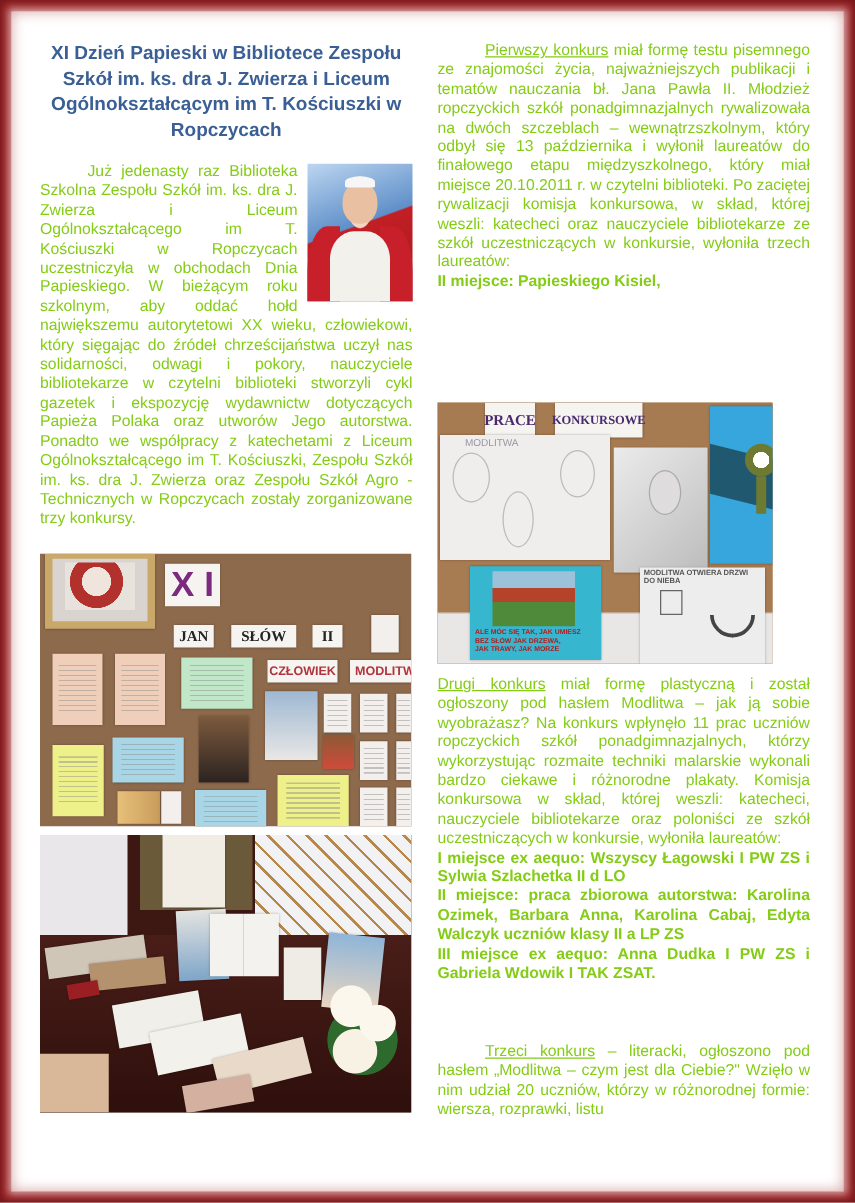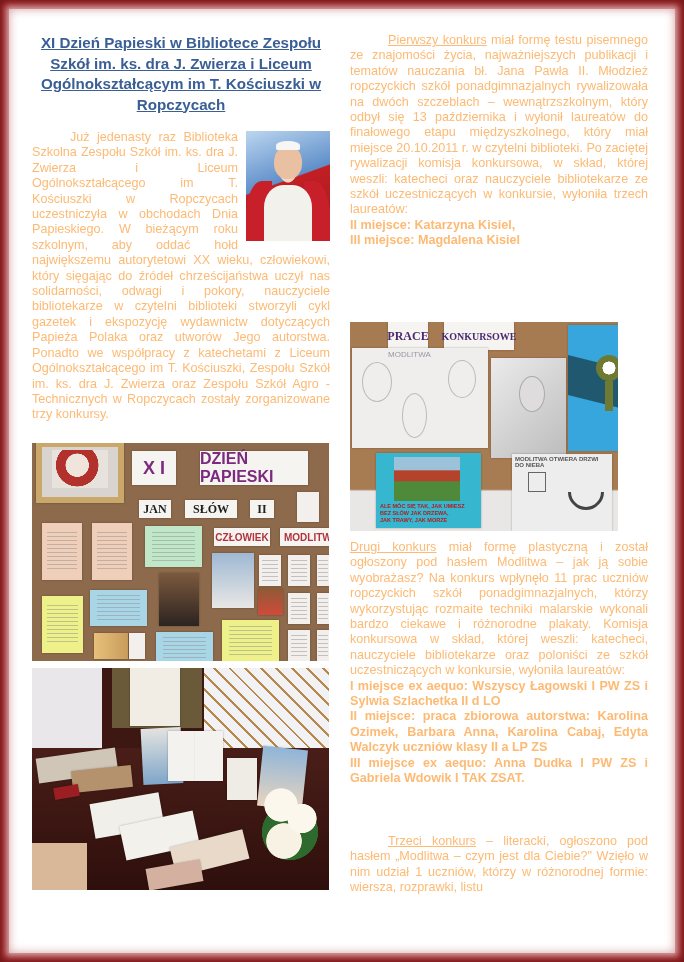--- a/index.html
+++ b/index.html
@@ -16,24 +16,24 @@
   }
   .page {
     position: absolute; left: 9px; top: 9px; width: 666px; height: 944px;
     background: #ffffff;
     box-shadow: 0 0 6px 3px rgba(255,255,255,0.6), inset 0 0 10px rgba(160,40,40,0.45);
   }
 
   .title {
     position: absolute; left: 32px; top: 33px; width: 298px;
     text-align: center; color: #3a5f95; font-weight: bold;
-    font-size: 15.2px; line-height: 20.5px; text-decoration: underline;
+    font-size: 15.2px; line-height: 20.5px;
   }
   .para {
-    font-size: 12.6px; line-height: 15.4px; color: #fdba74;
+    font-size: 12.6px; line-height: 15.4px; color: #84cc16;
     text-align: justify;
   }
   .para .indent { display: inline-block; width: 38px; }
   .u { text-decoration: underline; }
   .b { font-weight: bold; }
 
   .intro-wrap { position: absolute; left: 32px; top: 130px; width: 298px; }
   .pope-portrait {
     float: right; width: 84px; height: 110px; margin: 1px 0 4px 8px;
     background: radial-gradient(ellipse at 50% 28%, #f4d7c2 0 18%, transparent 19%),
@@ -105,22 +105,21 @@
   </div>
   <p class="para"><span class="indent"></span><span>Już jedenasty raz Biblioteka Szkolna Zespołu Szkół im. ks. dra J. Zwierza i Liceum Ogólnokształcącego im T. Kościuszki w Ropczycach uczestniczyła w obchodach Dnia Papieskiego. W bieżącym roku szkolnym, aby oddać hołd największemu autorytetowi XX wieku, człowiekowi, który sięgając do źródeł chrześcijaństwa uczył nas solidarności, odwagi i pokory, nauczyciele bibliotekarze w czytelni biblioteki stworzyli cykl gazetek i ekspozycję wydawnictw dotyczących Papieża Polaka oraz utworów Jego autorstwa. Ponadto we współpracy z katechetami z Liceum Ogólnokształcącego im T. Kościuszki, Zespołu Szkół im. ks. dra J. Zwierza oraz Zespołu Szkół Agro -Technicznych w Ropczycach zostały zorganizowane trzy konkursy.</span></p>
 </div>
 
 <div class="photo photo-board" title="Bulletin board display for the Papal Day">
   <div class="sheet" style="left:4px;top:0;width:88px;height:60px;background:#c9a86a;">
     <div style="position:absolute;left:6px;top:4px;right:6px;bottom:6px;background:#d9d4cf;">
       <div style="position:absolute;left:10px;top:3px;width:56px;height:38px;background:radial-gradient(circle at 45% 40%,#efe5dc 0 30%,#b2312d 31% 55%,#e8e2dc 56%);"></div>
     </div>
   </div>
-  <div class="lbl" style="left:100px;top:8px;width:44px;height:34px;color:#7b2a7e;font-size:18px;">X I</div>
-  <div class="lbl" style="left:168px;top:8px;width:108px;height:34px;color:#7b2a7e;font-size:16px;">DZIEŃ PAPIESKI</div>
+  <div class="lbl" style="left:100px;top:8px;width:44px;height:34px;color:#7b2a7e;font-size:28px;">X I</div>
   <div class="lbl" style="left:107px;top:57px;width:32px;height:18px;color:#222;font-family:'Liberation Serif',serif;font-size:12px;">JAN</div>
   <div class="lbl" style="left:153px;top:57px;width:52px;height:18px;color:#222;font-family:'Liberation Serif',serif;font-size:12px;">SŁÓW</div>
   <div class="lbl" style="left:218px;top:57px;width:24px;height:18px;color:#222;font-family:'Liberation Serif',serif;font-size:12px;">II</div>
   <div class="lbl" style="left:182px;top:85px;width:56px;height:18px;color:#b0343e;font-size:10px;">CZŁOWIEK</div>
   <div class="lbl" style="left:248px;top:85px;width:52px;height:18px;color:#b0343e;font-size:10px;justify-content:flex-start;padding-left:4px;">MODLITWY</div>
   <div class="sheet" style="left:265px;top:49px;width:22px;height:30px;background:#f2efec;"></div>
   <div class="sheet lines" style="left:10px;top:80px;width:40px;height:57px;background:#efcfb9;"></div>
   <div class="sheet lines" style="left:60px;top:80px;width:40px;height:57px;background:#efcfb9;"></div>
   <div class="sheet lines" style="left:113px;top:83px;width:57px;height:41px;background:#bfe7c8;"></div>
   <div class="sheet" style="left:127px;top:130px;width:40px;height:53px;background:linear-gradient(#7c5a3e,#2c2320);"></div>
@@ -158,30 +157,29 @@
   <div class="sheet" style="left:60px;top:130px;width:70px;height:35px;background:#f1efea;transform:rotate(-10deg);"></div>
   <div class="sheet" style="left:90px;top:150px;width:75px;height:35px;background:#f3f1ec;transform:rotate(-12deg);"></div>
   <div class="sheet" style="left:140px;top:170px;width:75px;height:30px;background:#e8d9c8;transform:rotate(-14deg);"></div>
   <div class="sheet" style="left:115px;top:196px;width:55px;height:22px;background:#d3b0a0;transform:rotate(-10deg);"></div>
   <div class="sheet" style="left:22px;top:118px;width:25px;height:12px;background:#9b1e22;transform:rotate(-10deg);"></div>
   <div style="position:absolute;left:228px;top:110px;width:60px;height:90px;border-radius:40%;background:radial-gradient(circle at 35% 30%,#fbf7ec 0 22%,transparent 23%),radial-gradient(circle at 70% 45%,#fbf7ec 0 22%,transparent 23%),radial-gradient(circle at 40% 70%,#f7f2e4 0 24%,transparent 25%),radial-gradient(circle at 50% 60%,#2e6a2e 0 45%,transparent 46%);"></div>
 </div>
 
 <div class="right-text-1">
   <p class="para"><span class="indent"></span><span class="u">Pierwszy konkurs</span><span> miał formę testu pisemnego ze znajomości życia, najważniejszych publikacji i tematów nauczania bł. Jana Pawła II. Młodzież ropczyckich szkół ponadgimnazjalnych rywalizowała na dwóch szczeblach – wewnątrzszkolnym, który odbył się 13 października i wyłonił laureatów do finałowego etapu międzyszkolnego, który miał miejsce 20.10.2011 r. w czytelni biblioteki. Po zaciętej rywalizacji komisja konkursowa, w skład, której weszli: katecheci oraz nauczyciele bibliotekarze ze szkół uczestniczących w konkursie, wyłoniła trzech laureatów:</span></p>
-  <p class="para b">II miejsce: Katarzyna Kisiel,</p>
-  <p class="para b">III miejsce: Magdalena Kisiel</p>
+  <p class="para b">II miejsce: Papieskiego Kisiel,</p>
 </div>
 
 <div class="photo photo-contest" title="Contest art works on display">
   <div style="position:absolute;left:0;top:0;width:298px;height:209px;background:linear-gradient(#a77b52,#a87c52 80%,#e9e7e6 81%);"></div>
   <div class="lbl" style="left:38px;top:0;width:40px;height:28px;color:#4a2a6e;font-family:'Liberation Serif',serif;font-size:12px;">PRACE</div>
   <div class="lbl" style="left:94px;top:0;width:70px;height:28px;color:#4a2a6e;font-family:'Liberation Serif',serif;font-size:10px;">KONKURSOWE</div>
   <div class="sheet" style="left:2px;top:26px;width:136px;height:100px;background:#f0eeec;">
-    <div style="position:absolute;left:36px;top:2px;color:#9a94a4;font-size:8px;">MODLITWA</div>
+    <div style="position:absolute;left:20px;top:2px;color:#9a94a4;font-size:8px;">MODLITWA</div>
     <div style="position:absolute;left:10px;top:14px;width:30px;height:40px;border-radius:50%;border:1px solid #bbb;"></div>
     <div style="position:absolute;left:50px;top:45px;width:25px;height:45px;border-radius:50%;border:1px solid #bbb;"></div>
     <div style="position:absolute;left:96px;top:12px;width:28px;height:38px;border-radius:50%;border:1px solid #bbb;"></div>
   </div>
   <div class="sheet" style="left:141px;top:36px;width:75px;height:100px;background:linear-gradient(135deg,#ecebeb,#bcbcbc);">
     <div style="position:absolute;left:28px;top:18px;width:26px;height:36px;border-radius:50%;background:#dedcdc;border:1px solid #aaa;"></div>
   </div>
   <div class="sheet" style="left:218px;top:3px;width:80px;height:126px;background:#36a6dc;">
     <div style="position:absolute;left:0;top:40px;width:80px;height:40px;background:#1c4a5c;transform:skewY(14deg);opacity:0.85;"></div>
     <div style="position:absolute;left:28px;top:30px;width:26px;height:26px;border-radius:50%;background:radial-gradient(circle,#fff 0 35%,#6e7a32 36%);"></div>
@@ -203,14 +201,14 @@
 </div>
 
 <div class="right-text-2">
   <p class="para"><span class="u">Drugi konkurs</span><span> miał formę plastyczną i został ogłoszony pod hasłem Modlitwa – jak ją sobie wyobrażasz? Na konkurs wpłynęło 11 prac uczniów ropczyckich szkół ponadgimnazjalnych, którzy wykorzystując rozmaite techniki malarskie wykonali bardzo ciekawe i różnorodne plakaty. Komisja konkursowa w skład, której weszli: katecheci, nauczyciele bibliotekarze oraz poloniści ze szkół uczestniczących w konkursie, wyłoniła laureatów:</span></p>
   <p class="para b">I miejsce ex aequo: Wszyscy Łagowski  I PW ZS i Sylwia Szlachetka II d LO</p>
   <p class="para b">II miejsce: praca zbiorowa autorstwa: Karolina Ozimek, Barbara Anna, Karolina Cabaj, Edyta Walczyk uczniów klasy II a LP ZS</p>
   <p class="para b">III miejsce ex aequo: Anna Dudka I PW ZS i Gabriela Wdowik I TAK ZSAT.</p>
 </div>
 
 <div class="right-text-3">
-  <p class="para"><span class="indent"></span><span class="u">Trzeci konkurs</span><span> – literacki, ogłoszono pod hasłem „Modlitwa – czym jest dla Ciebie?" Wzięło w nim udział 1 uczniów, którzy w różnorodnej formie: wiersza, rozprawki, listu</span></p>
+  <p class="para"><span class="indent"></span><span class="u">Trzeci konkurs</span><span> – literacki, ogłoszono pod hasłem „Modlitwa – czym jest dla Ciebie?" Wzięło w nim udział 20 uczniów, którzy w różnorodnej formie: wiersza, rozprawki, listu</span></p>
 </div>
 
 </body></html>

